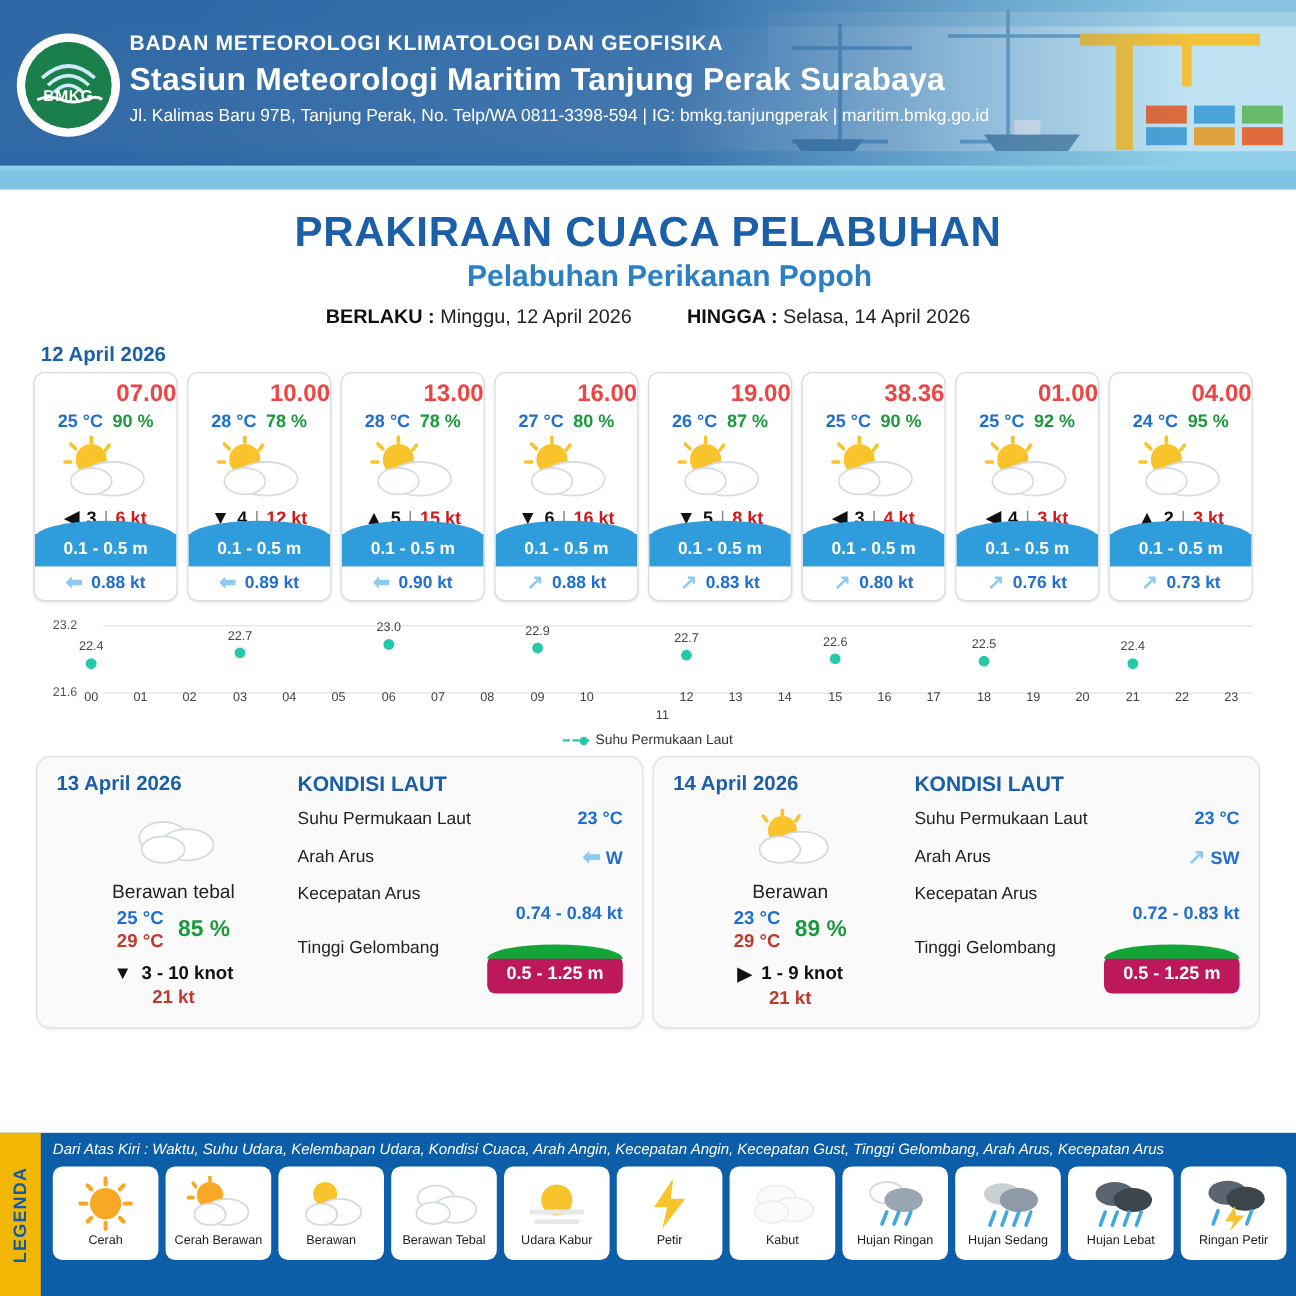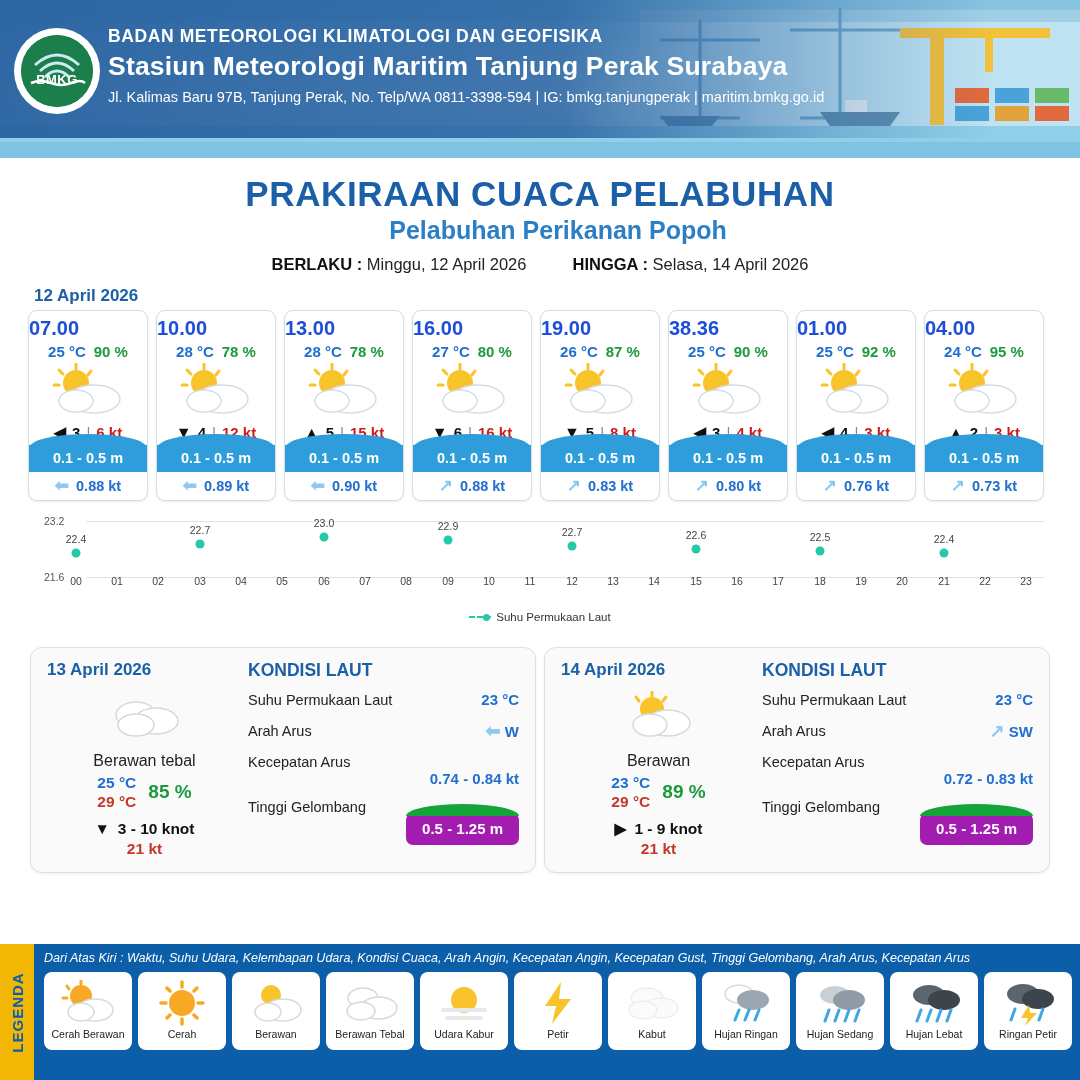--- a/index.html
+++ b/index.html
@@ -41,21 +41,21 @@
   .valid-row{display:flex;justify-content:center;gap:46px;margin-top:10px;font-size:16.5px;color:#222;}
   .valid-row b{color:#111;}
 
   
   .date-label{margin:12px 0 4px 34px;color:#1b5fa8;font-size:17px;font-weight:bold;}
 
   
   .cards{display:flex;gap:8px;padding:0 28px;}
   .card{width:120px;background:#ffffff;border:1px solid #d8dde3;border-radius:9px;overflow:hidden;
      box-shadow:0 1px 2px rgba(0,0,0,.09);}
-  .c-time{text-align:left;font-size:20px;font-weight:bold;color:#1d4ed8;padding-top:6px;}
+  .c-time{text-align:right;font-size:20px;font-weight:bold;color:#ef4444;padding-top:6px;}
   .c-tr{display:flex;justify-content:center;gap:8px;font-size:15px;font-weight:bold;margin-top:3px;}
   .c-temp{color:#1f6fd0;}
   .c-hum{color:#1a9a3c;}
   .c-icon{height:62px;display:flex;align-items:center;justify-content:center;}
   .c-wind{display:flex;align-items:center;justify-content:center;gap:6px;font-size:15px;font-weight:bold;padding:2px 0 4px;}
   .c-wind .arrow{font-size:16px;color:#111;line-height:1;}
   .c-wind .spd{color:#111;}
   .c-wind .sep{color:#888;font-weight:normal;}
   .c-wind .gust{color:#d01b1b;}
   .c-wave{background:#2f9ddb;color:#fff;font-size:14.5px;font-weight:bold;text-align:center;padding:5px 0 6px;position:relative;}
@@ -70,39 +70,39 @@
   .chart .axis-line{position:absolute;left:60px;right:10px;border-top:1px solid #e2e2e2;}
   .chart .ylab{position:absolute;left:18px;font-size:10.5px;color:#555;}
   .chart .pt{position:absolute;width:9px;height:9px;border-radius:50%;background:#25c8a8;transform:translate(-50%,-50%);}
   .chart .ptlab{position:absolute;font-size:10.5px;color:#444;transform:translate(-50%,0);}
   .chart .xlab{position:absolute;font-size:10.5px;color:#444;transform:translate(-50%,0);top:60px;}
   .chart-legend{display:flex;align-items:center;justify-content:center;gap:6px;font-size:11.5px;color:#333;margin-top:4px;}
   .legdash{width:22px;border-top:2px dashed #25c8a8;display:inline-block;position:relative;}
   .legdot{width:7px;height:7px;border-radius:50%;background:#25c8a8;display:inline-block;margin-left:-14px;}
 
   
-  .dailies{display:flex;gap:8px;padding:4px 30px;margin-top:20px;}
+  .dailies{display:flex;gap:8px;padding:4px 30px;margin-top:3px;}
   .panel{flex:1;background:#fafafa;border:1px solid #e0e0e0;border-radius:12px;padding:12px 16px 14px;
      box-shadow:0 1px 3px rgba(0,0,0,.07);display:flex;}
   .p-left{width:195px;text-align:center;}
   .p-date{color:#1b5fa8;font-size:17px;font-weight:bold;text-align:left;}
   .p-icon{height:60px;display:flex;align-items:center;justify-content:center;margin-top:8px;}
   .p-cond{font-size:16px;color:#222;margin-top:4px;}
   .p-temps{display:flex;justify-content:center;align-items:center;gap:12px;margin-top:3px;}
   .p-tcol{font-size:15.5px;font-weight:bold;line-height:1.25;}
   .p-tmin{color:#1f6fd0;}
   .p-tmax{color:#c0392b;}
   .p-hum{font-size:19px;font-weight:bold;color:#1a9a3c;}
   .p-wind{display:flex;align-items:center;justify-content:center;gap:8px;margin-top:8px;font-size:15.5px;font-weight:bold;color:#111;}
   .p-gust{font-size:15.5px;font-weight:bold;color:#c0392b;margin-top:2px;}
   .p-right{flex:1;padding-left:6px;}
   .p-title{color:#1b5fa8;font-size:17.5px;font-weight:bold;margin-bottom:10px;}
   .p-row{display:flex;justify-content:space-between;align-items:center;font-size:14.5px;color:#222;margin-bottom:12px;}
   .p-val{color:#1f6fd0;font-weight:bold;font-size:15px;}
-  .wave-badge{background:#a21caf;color:#fff;font-weight:bold;font-size:15px;border-radius:7px;
+  .wave-badge{background:#be185d;color:#fff;font-weight:bold;font-size:15px;border-radius:7px;
      padding:7px 16px 8px;position:relative;display:inline-block;margin-top:2px;}
   .wave-badge:before{content:"";position:absolute;top:-9px;left:0;width:100%;height:12px;background:#13a538;
      border-radius:50% 50% 0 0 / 100% 100% 0 0;}
   .p-wavewrap{display:flex;justify-content:flex-end;margin-top:-4px;}
 
   
   .legend{position:absolute;left:0;bottom:0;width:1080px;height:136px;background:#0d5ea8;}
   .leg-side{position:absolute;left:0;top:0;width:34px;height:136px;background:#f2b705;
      display:flex;align-items:center;justify-content:center;}
   .leg-side span{transform:rotate(-90deg);white-space:nowrap;font-size:15px;font-weight:bold;color:#0d5ea8;letter-spacing:1px;}
@@ -486,21 +486,21 @@
   <div class="xlab" style="left:91px;">01</div>
   <div class="xlab" style="left:132px;">02</div>
   <div class="xlab" style="left:174px;">03</div>
   <div class="xlab" style="left:215px;">04</div>
   <div class="xlab" style="left:256px;">05</div>
   <div class="xlab" style="left:298px;">06</div>
   <div class="xlab" style="left:339px;">07</div>
   <div class="xlab" style="left:380px;">08</div>
   <div class="xlab" style="left:422px;">09</div>
   <div class="xlab" style="left:463px;">10</div>
-  <div class="xlab" style="left:504px;">11</div>
+  <div class="xlab" style="left:526px;margin-top:15px;">11</div>
   <div class="xlab" style="left:546px;">12</div>
   <div class="xlab" style="left:587px;">13</div>
   <div class="xlab" style="left:628px;">14</div>
   <div class="xlab" style="left:670px;">15</div>
   <div class="xlab" style="left:711px;">16</div>
   <div class="xlab" style="left:752px;">17</div>
   <div class="xlab" style="left:794px;">18</div>
   <div class="xlab" style="left:835px;">19</div>
   <div class="xlab" style="left:876px;">20</div>
   <div class="xlab" style="left:918px;">21</div>
@@ -623,56 +623,56 @@
 
 <div class="legend">
   <div class="leg-side">
     <span>LEGENDA</span>
   </div>
   <div class="leg-note">Dari Atas Kiri : Waktu, Suhu Udara, Kelembapan Udara, Kondisi Cuaca, Arah Angin, Kecepatan Angin, Kecepatan Gust, Tinggi Gelombang, Arah Arus, Kecepatan Arus</div>
   <div class="leg-items">
 
     <div class="leg-item">
       <div class="leg-ico">
-        <svg width="62" height="46" viewBox="0 0 62 46">
-            <circle cx="24" cy="16" r="11" fill="#f9a825"></circle>
-            <g stroke="#f9a825" stroke-width="3" stroke-linecap="round">
-              <line x1="24" y1="1" x2="24" y2="4"></line>
-              <line x1="10" y1="6" x2="12" y2="9"></line>
-              <line x1="6" y1="18" x2="10" y2="18"></line>
-            </g>
-            <ellipse cx="38" cy="30" rx="18" ry="11" fill="#ffffff" stroke="#d3dae0" stroke-width="1.5"></ellipse>
-            <ellipse cx="24" cy="32" rx="13" ry="9" fill="#ffffff" stroke="#d3dae0" stroke-width="1.5"></ellipse>
-          </svg>
-      </div>
-      <div class="leg-lbl">Cerah Berawan</div>
-    </div>
-
-    <div class="leg-item">
-      <div class="leg-ico">
         <svg width="54" height="46" viewBox="0 0 54 46">
             <circle cx="27" cy="23" r="13" fill="#f9a825"></circle>
             <g stroke="#f9a825" stroke-width="3.5" stroke-linecap="round">
               <line x1="27" y1="2" x2="27" y2="7"></line>
               <line x1="27" y1="39" x2="27" y2="44"></line>
               <line x1="6" y1="23" x2="11" y2="23"></line>
               <line x1="43" y1="23" x2="48" y2="23"></line>
               <line x1="12" y1="8" x2="15" y2="11"></line>
               <line x1="39" y1="35" x2="42" y2="38"></line>
               <line x1="42" y1="8" x2="39" y2="11"></line>
               <line x1="15" y1="35" x2="12" y2="38"></line>
             </g>
           </svg>
       </div>
       <div class="leg-lbl">Cerah</div>
     </div>
 
     <div class="leg-item">
       <div class="leg-ico">
         <svg width="62" height="46" viewBox="0 0 62 46">
+            <circle cx="24" cy="16" r="11" fill="#f9a825"></circle>
+            <g stroke="#f9a825" stroke-width="3" stroke-linecap="round">
+              <line x1="24" y1="1" x2="24" y2="4"></line>
+              <line x1="10" y1="6" x2="12" y2="9"></line>
+              <line x1="6" y1="18" x2="10" y2="18"></line>
+            </g>
+            <ellipse cx="38" cy="30" rx="18" ry="11" fill="#ffffff" stroke="#d3dae0" stroke-width="1.5"></ellipse>
+            <ellipse cx="24" cy="32" rx="13" ry="9" fill="#ffffff" stroke="#d3dae0" stroke-width="1.5"></ellipse>
+          </svg>
+      </div>
+      <div class="leg-lbl">Cerah Berawan</div>
+    </div>
+
+    <div class="leg-item">
+      <div class="leg-ico">
+        <svg width="62" height="46" viewBox="0 0 62 46">
             <circle cx="26" cy="15" r="10" fill="#f9c32b"></circle>
             <ellipse cx="38" cy="30" rx="18" ry="11" fill="#ffffff" stroke="#d3dae0" stroke-width="1.5"></ellipse>
             <ellipse cx="23" cy="32" rx="13" ry="9" fill="#ffffff" stroke="#d3dae0" stroke-width="1.5"></ellipse>
           </svg>
       </div>
       <div class="leg-lbl">Berawan</div>
     </div>
 
     <div class="leg-item">
       <div class="leg-ico">

